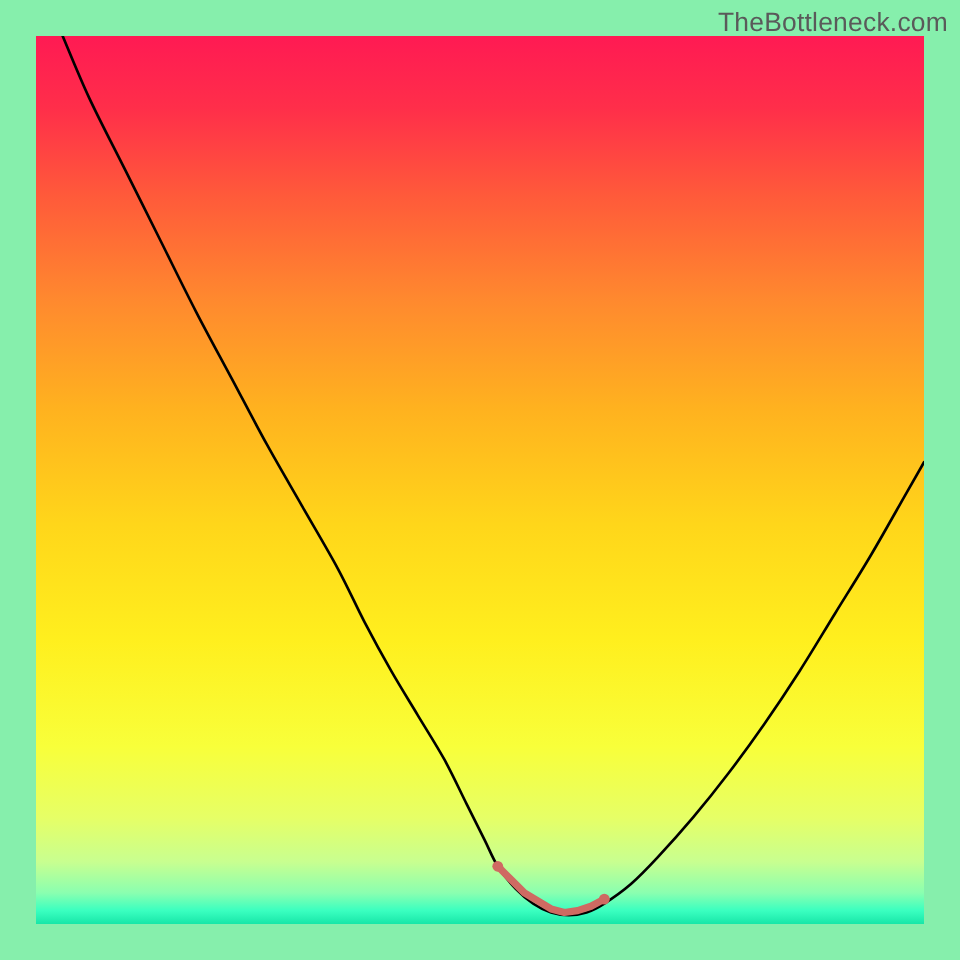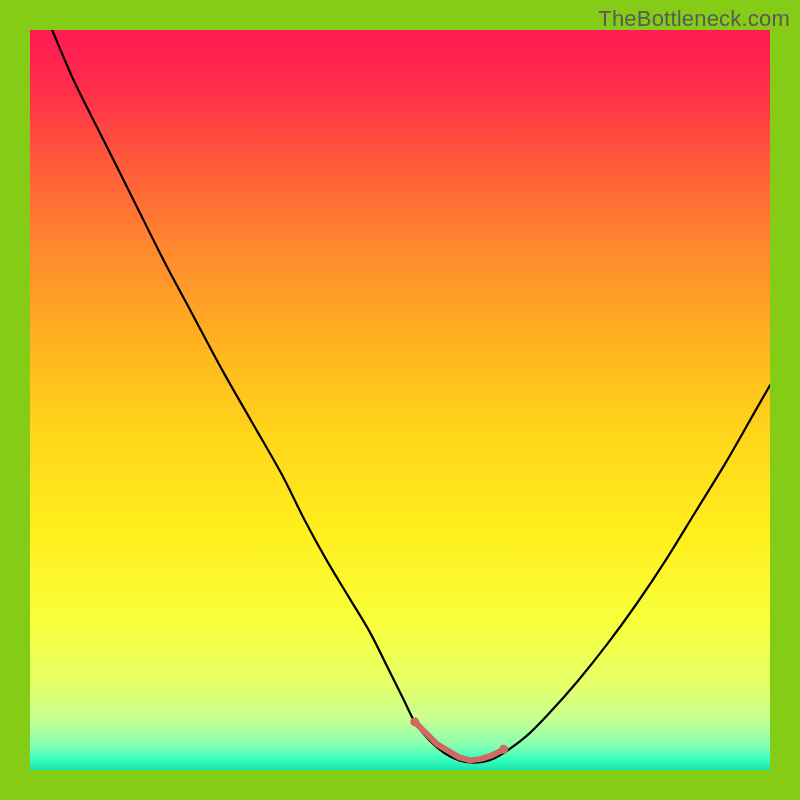--- a/index.html
+++ b/index.html
@@ -1,21 +1,21 @@
 <!DOCTYPE html>
 <html><head>
 <meta charset="utf-8">
 <style>
   * { margin: 0; padding: 0; box-sizing: border-box; }
   html, body { width: 800px; height: 800px; overflow: hidden; background: #000; }
   .container {
     width: 800px;
     height: 800px;
     position: relative;
-    background: #84cc16;
+    background: #86efac;
   }
   .watermark {
     position: absolute;
     top: 6px;
     right: 10px;
     font-family: Arial, Helvetica, sans-serif;
     font-size: 22px;
     font-weight: 500;
     color: #5a5a5a;
     z-index: 10;

